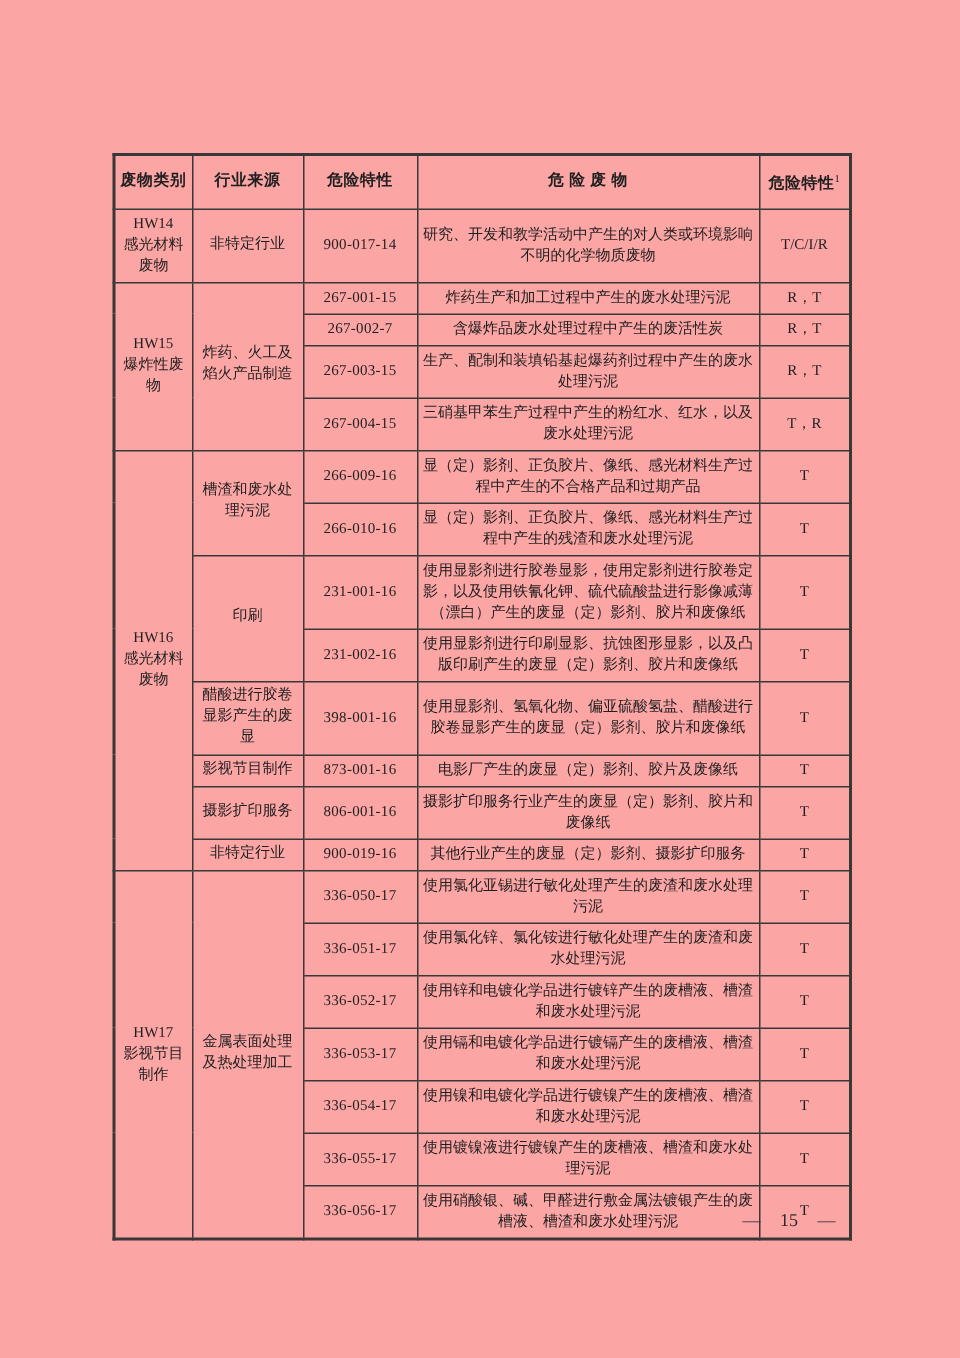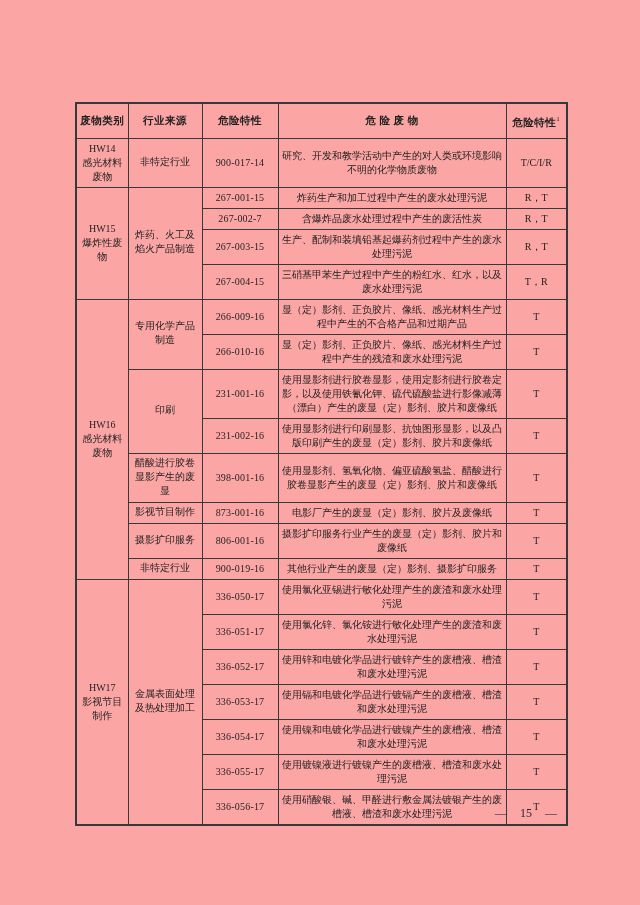--- a/index.html
+++ b/index.html
@@ -122,21 +122,21 @@
         <td class="code-cell">267-004-15</td>
         <td class="desc-cell">三硝基甲苯生产过程中产生的粉红水、红水，以及废水处理污泥</td>
         <td class="haz-cell">T，R</td>
       </tr>
 
       <tr>
         <td class="cat-cell" rowspan="8">
           <span class="cat-id">HW16</span>
           <span class="cat-name">感光材料废物</span>
         </td>
-        <td class="src-cell" rowspan="2">专用化学产品制造</td>
+        <td class="src-cell" rowspan="2">槽渣和废水处理污泥</td>
         <td class="code-cell">266-009-16</td>
         <td class="desc-cell">显（定）影剂、正负胶片、像纸、感光材料生产过程中产生的不合格产品和过期产品</td>
         <td class="haz-cell">T</td>
       </tr>
       <tr>
         <td class="code-cell">266-010-16</td>
         <td class="desc-cell">显（定）影剂、正负胶片、像纸、感光材料生产过程中产生的残渣和废水处理污泥</td>
         <td class="haz-cell">T</td>
       </tr>
       <tr>

